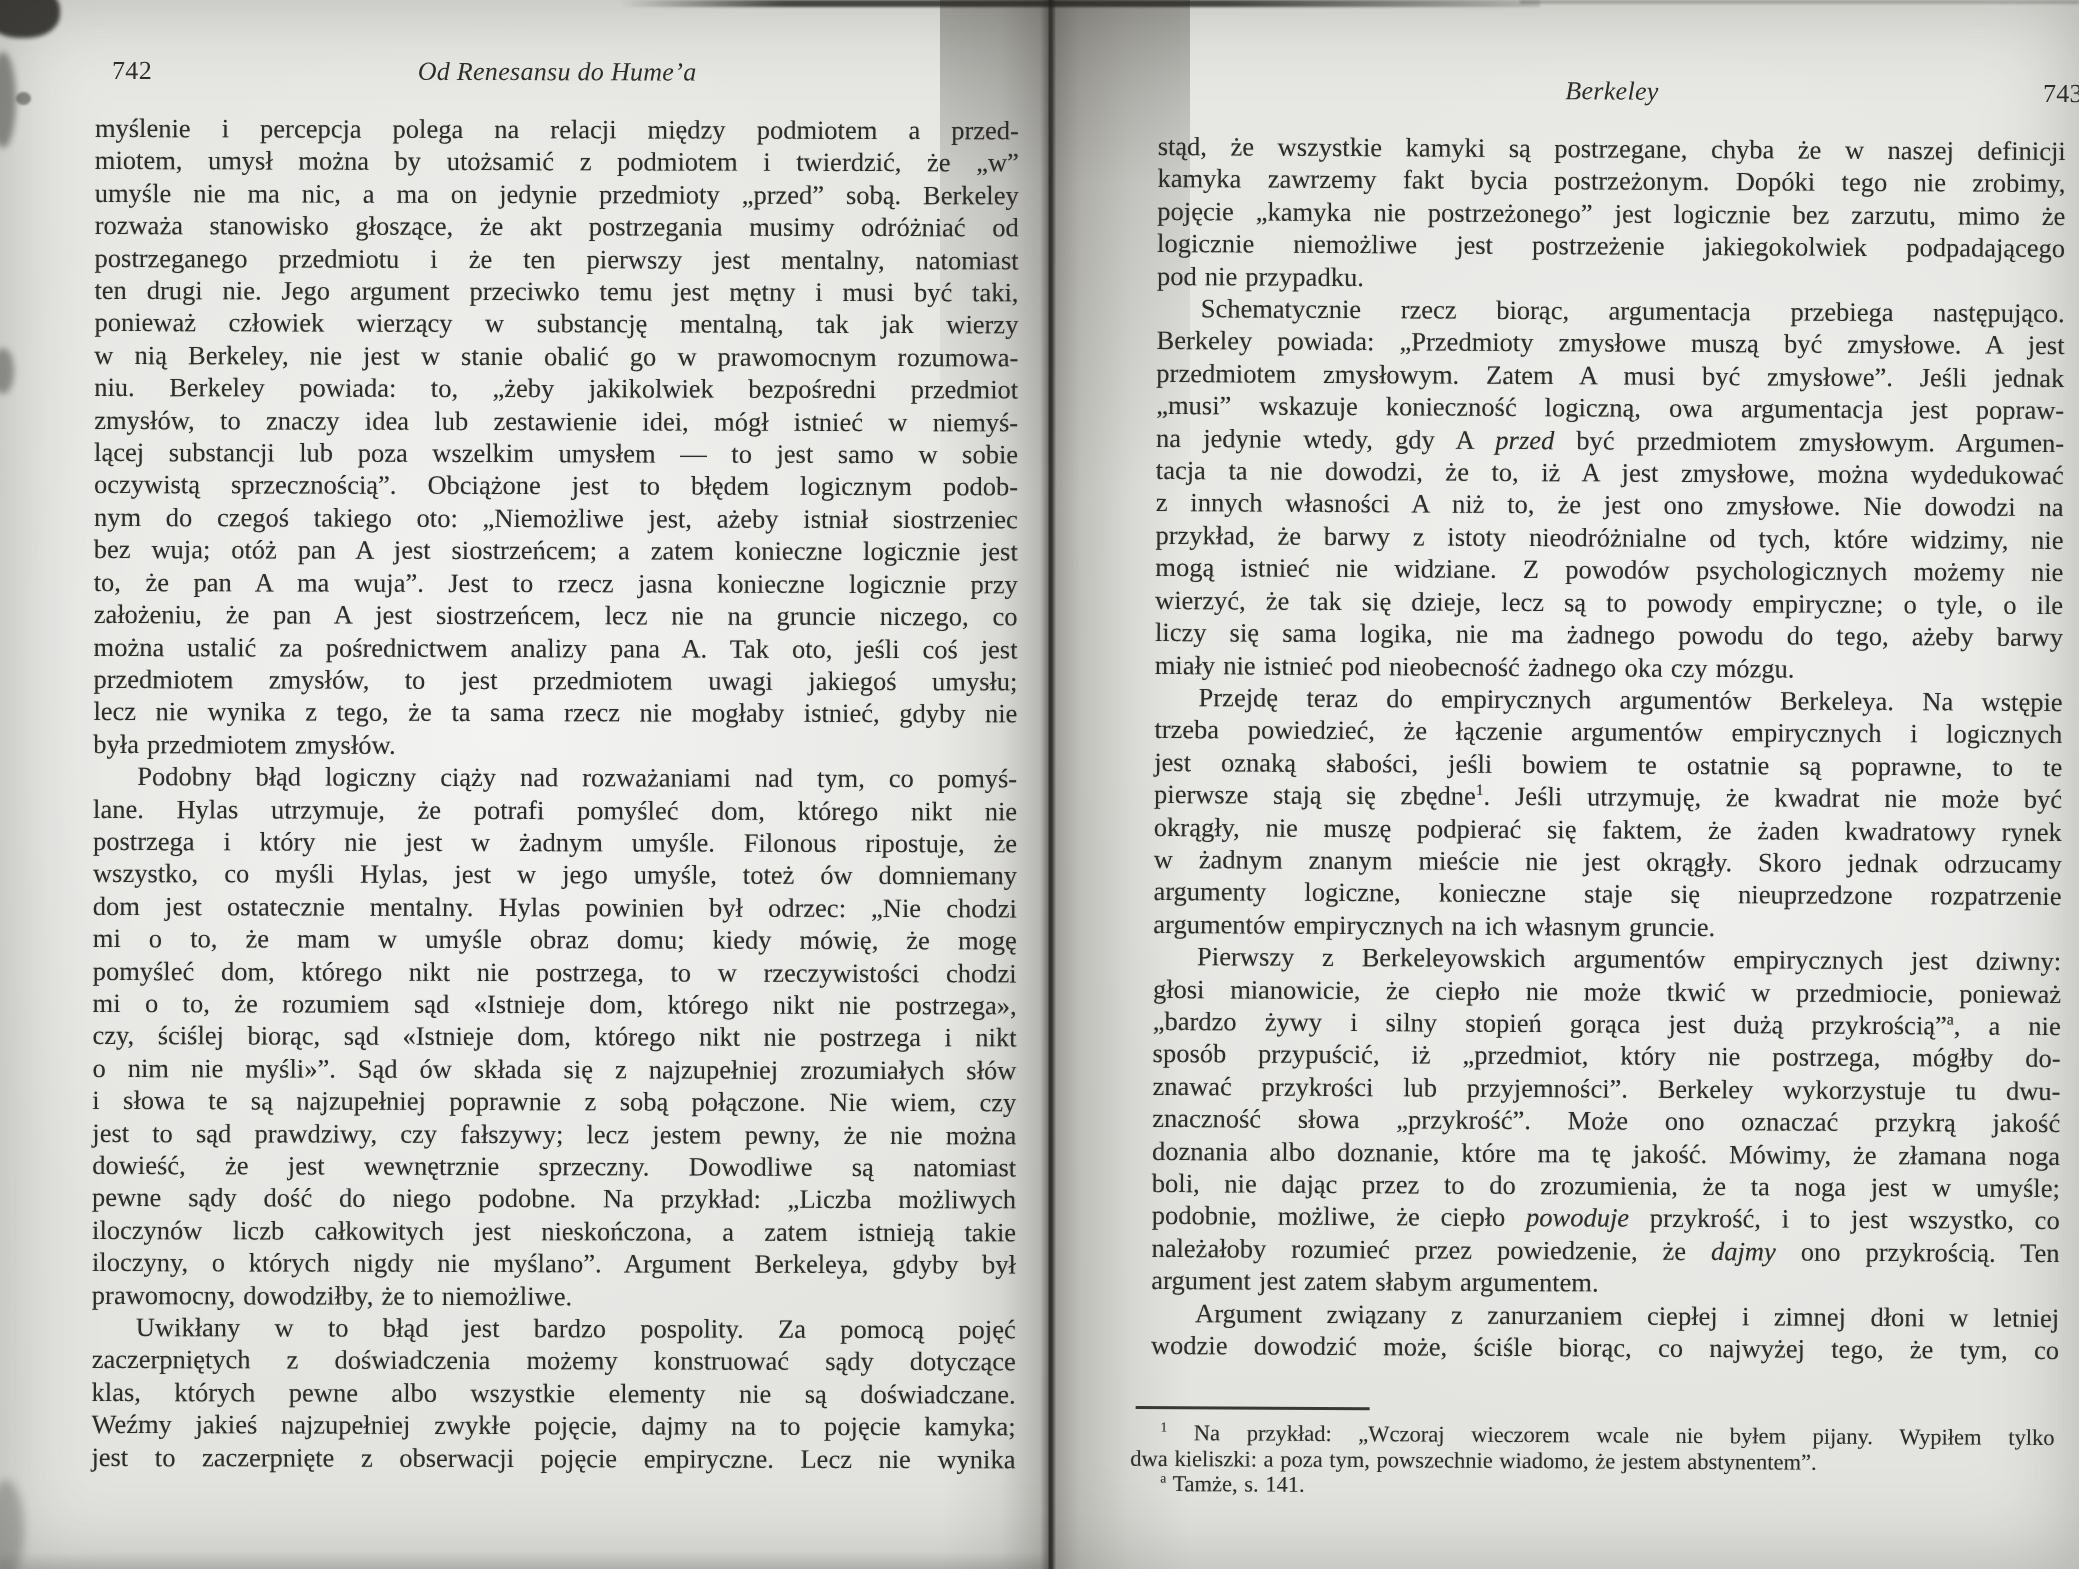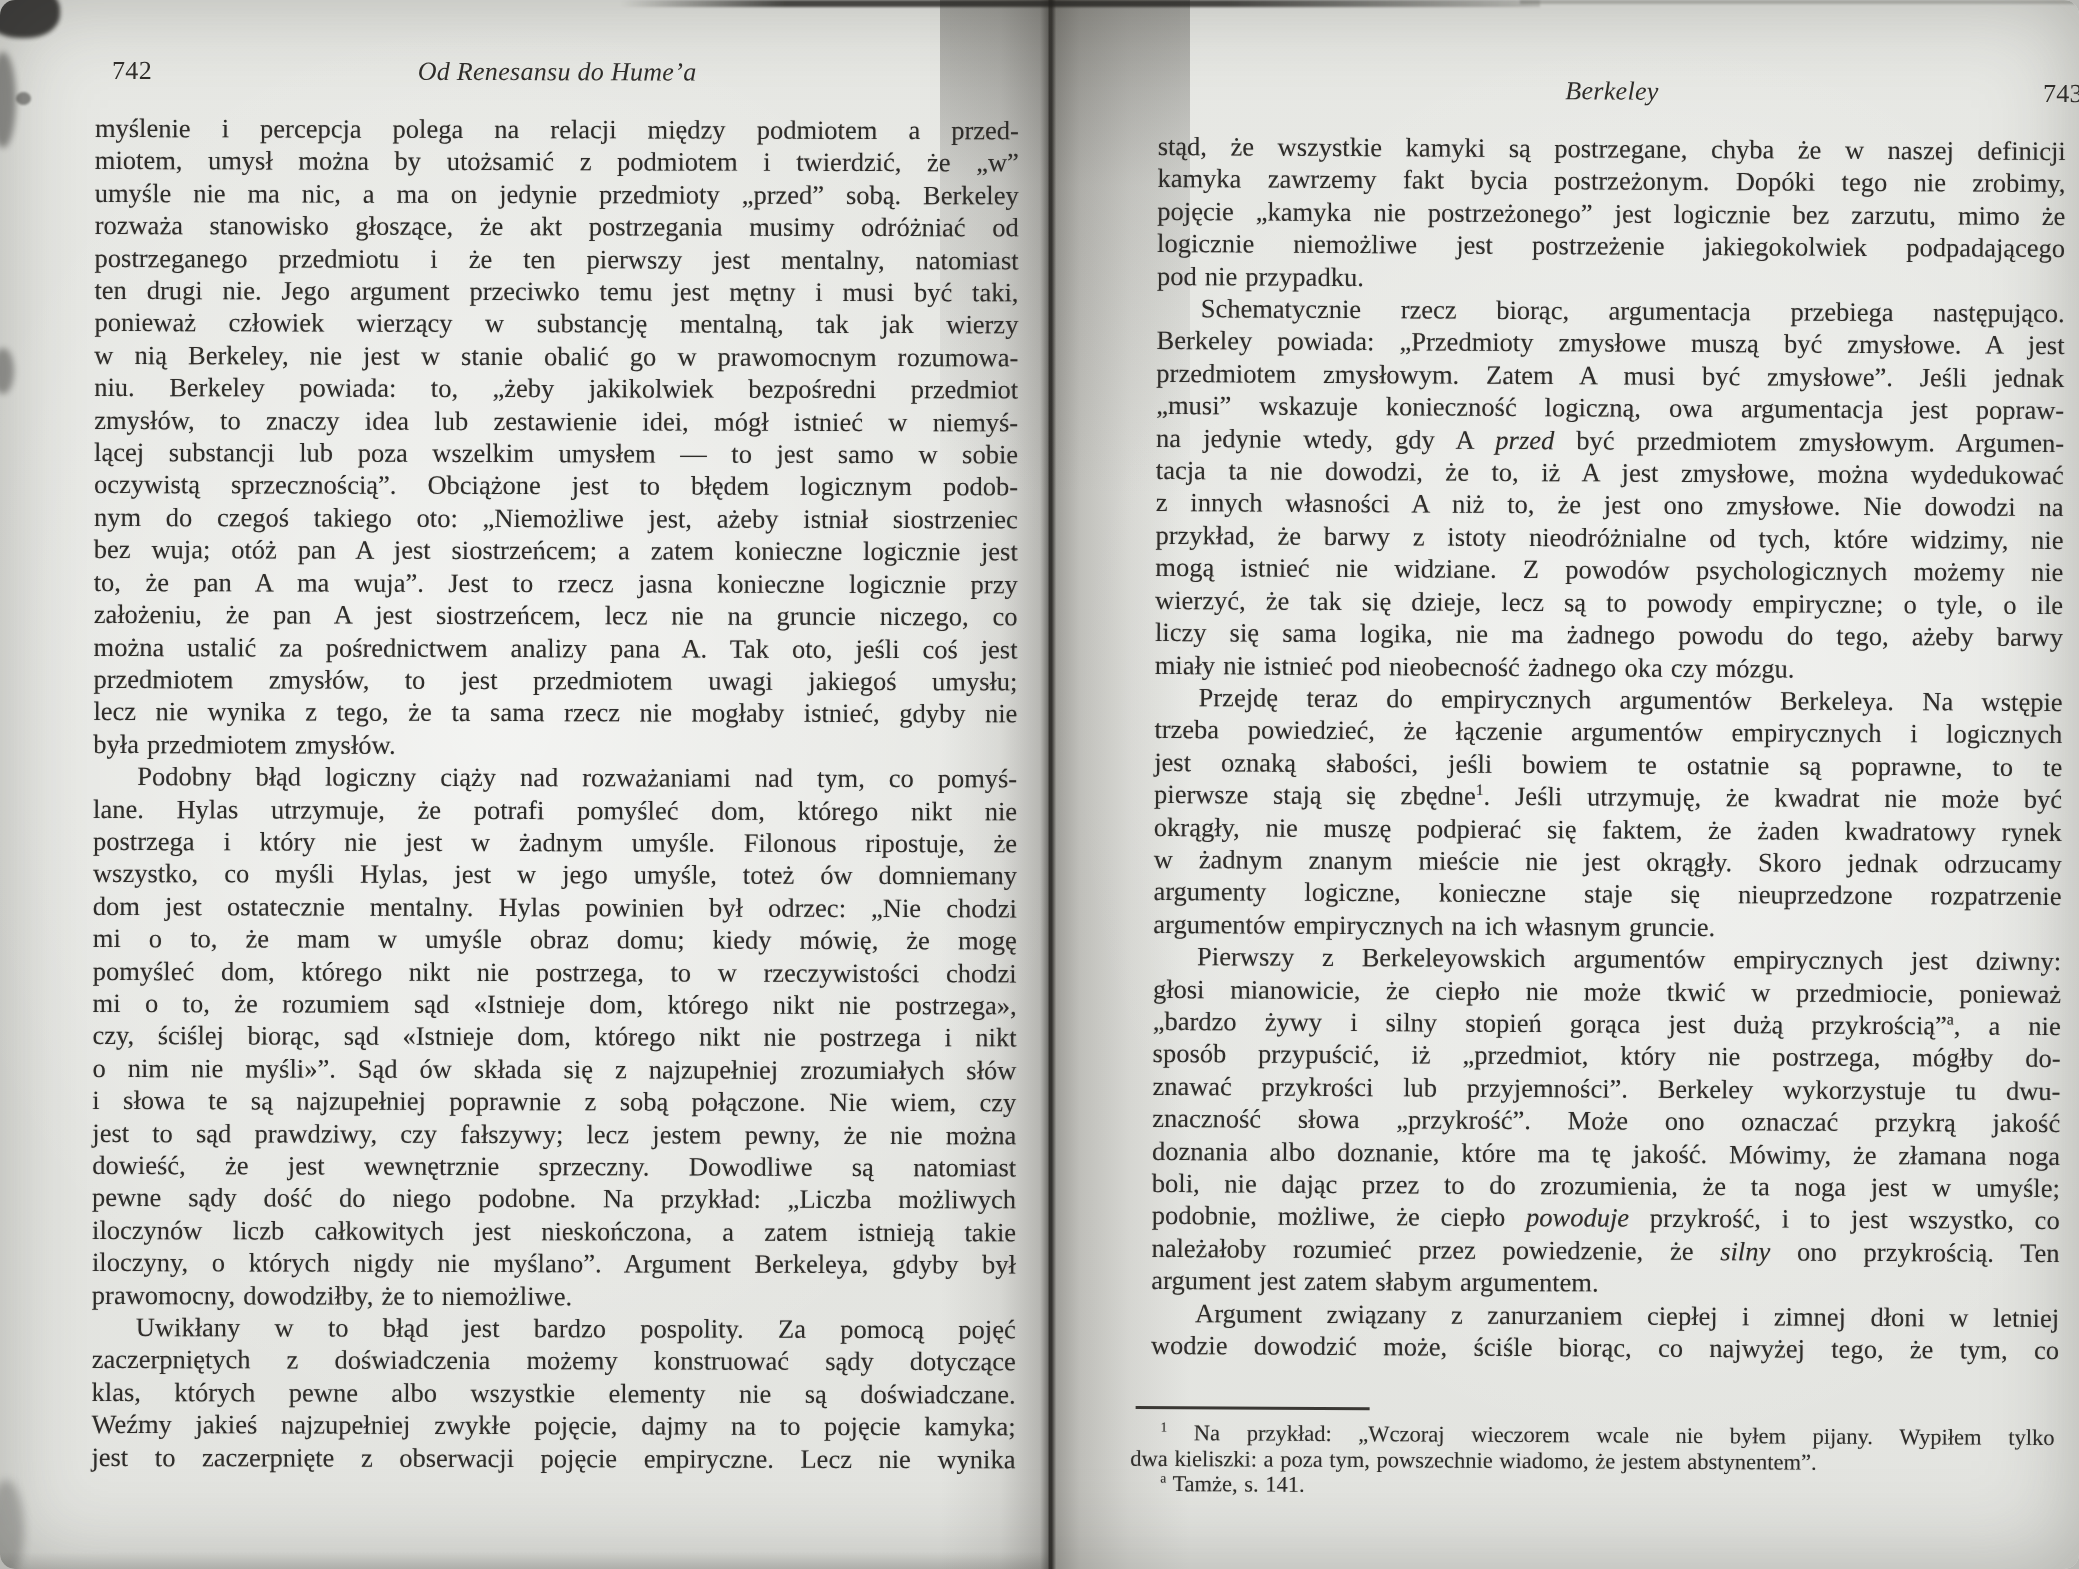--- a/index.html
+++ b/index.html
@@ -4,21 +4,20 @@
 <style>
   html,body{margin:0;padding:0;background:#b9b9b5;}
   .scan{
     position:relative;width:2079px;height:1569px;overflow:hidden;
     font-family:"Liberation Serif","DejaVu Serif",serif;color:#2f2d2a;
     background:
       radial-gradient(ellipse 820px 1000px at 500px 720px, rgba(255,255,255,0.55), rgba(255,255,255,0) 72%),
       radial-gradient(ellipse 820px 1000px at 1650px 740px, rgba(255,255,255,0.5), rgba(255,255,255,0) 72%),
       linear-gradient(#e7e8e4,#e3e4e0);
     box-shadow:inset 0 0 90px rgba(88,86,80,0.38);
-    border-radius:15px;
   }
   
   .gutter{
     position:absolute;left:940px;top:0;width:250px;height:1569px;pointer-events:none;
     background:linear-gradient(90deg,
       rgba(0,0,0,0) 0%,
       rgba(95,92,86,0.10) 24%,
       rgba(78,75,70,0.30) 40%,
       rgba(52,50,46,0.60) 43%,
       rgba(38,36,33,0.92) 43.8%, rgba(38,36,33,0.92) 44.7%,
@@ -186,21 +185,21 @@
         <div>
           <div class="line ind"><span>Pierwszy z Berkeleyowskich argumentów empirycznych jest dziwny:</span></div>
           <div class="line"><span>głosi mianowicie, że ciepło nie może tkwić w przedmiocie, ponieważ</span></div>
           <div class="line"><span>„bardzo żywy i silny stopień gorąca jest dużą przykrością”</span><span class="sup">a</span><span>, a nie</span></div>
           <div class="line"><span>sposób przypuścić, iż „przedmiot, który nie postrzega, mógłby do-</span></div>
           <div class="line"><span>znawać przykrości lub przyjemności”. Berkeley wykorzystuje tu dwu-</span></div>
           <div class="line"><span>znaczność słowa „przykrość”. Może ono oznaczać przykrą jakość</span></div>
           <div class="line"><span>doznania albo doznanie, które ma tę jakość. Mówimy, że złamana noga</span></div>
           <div class="line"><span>boli, nie dając przez to do zrozumienia, że ta noga jest w umyśle;</span></div>
           <div class="line"><span>podobnie, możliwe, że ciepło </span><span class="it">powoduje</span><span> przykrość, i to jest wszystko, co</span></div>
-          <div class="line"><span>należałoby rozumieć przez powiedzenie, że </span><span class="it">silny</span><span> ono przykrością. Ten</span></div>
+          <div class="line"><span>należałoby rozumieć przez powiedzenie, że </span><span class="it">dajmy</span><span> ono przykrością. Ten</span></div>
           <div class="line end"><span>argument jest zatem słabym argumentem.</span></div>
         </div>
         <div>
           <div class="line ind"><span>Argument związany z zanurzaniem ciepłej i zimnej dłoni w letniej</span></div>
           <div class="line"><span>wodzie dowodzić może, ściśle biorąc, co najwyżej tego, że tym, co</span></div>
         </div>
       </div>
     <div class="footrule" style="left:43px;top:1406px;width:234px;height:3px;"></div>
     <div id="footnotes" class="footnotes" style="left:38px;top:1420px;width:924px;">
         <div>

